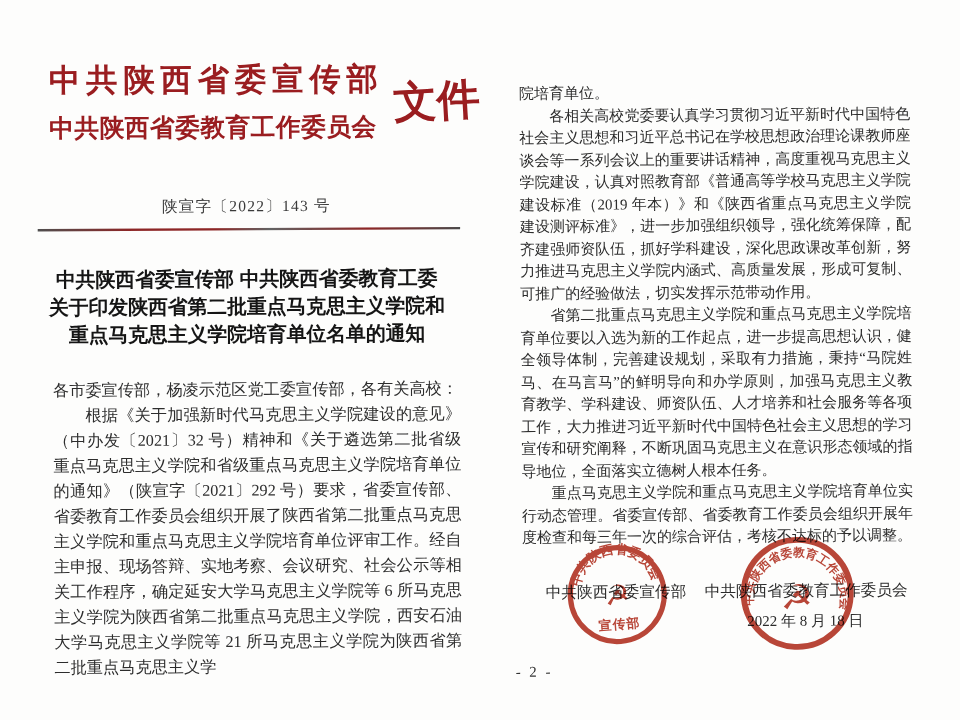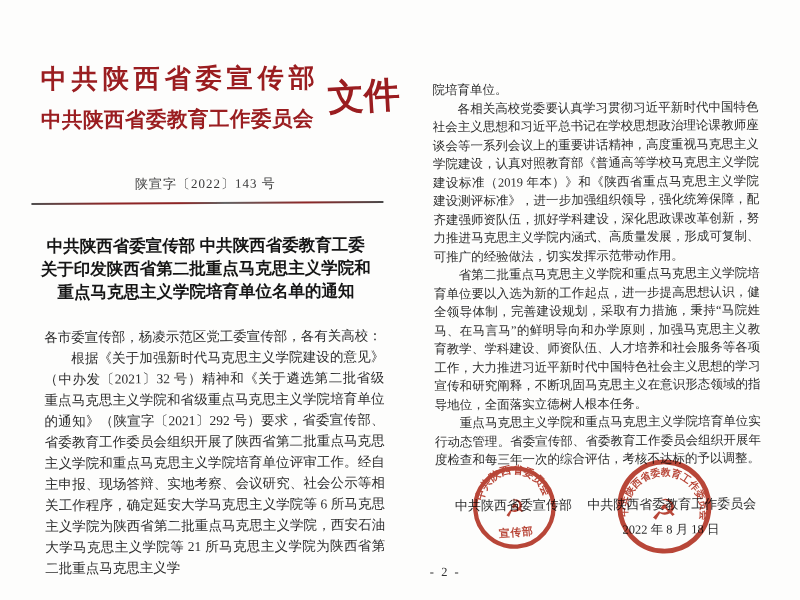--- a/index.html
+++ b/index.html
@@ -2,21 +2,21 @@
 <html><head>
 <meta charset="utf-8">
 <style>
   html, body {
     margin: 0; padding: 0;
     width: 800px; height: 600px;
     background: #fdfdfc;
     overflow: hidden;
     font-family: "Liberation Serif", "DejaVu Serif", serif;
   }
-  .canvas { position: relative; width: 800px; height: 587px; margin-top: 12px; }
+  .canvas { position: relative; width: 800px; height: 587px; }
 
   .page { position: absolute; top: 10px; height: 580px; background: transparent; }
   .page-left  { left: 20px;  width: 372px; transform: rotate(-0.3deg); }
   .page-right { left: 400px; width: 378px; transform: rotate(-0.4deg); }
 
   
   .hdr { display: flex; align-items: center; margin-top: 42px; padding-left: 22px; }
   .hdr-lines { flex: 0 0 auto; }
   .hdr-line1 {
     font-size: 26px; font-weight: bold; color: #9a1d20;

